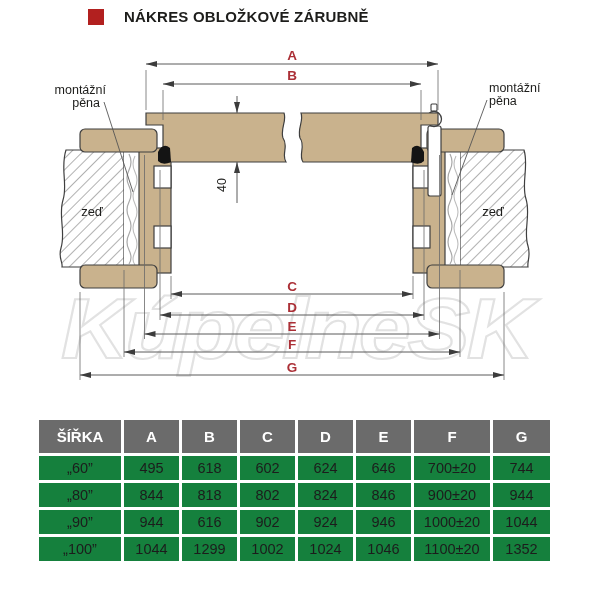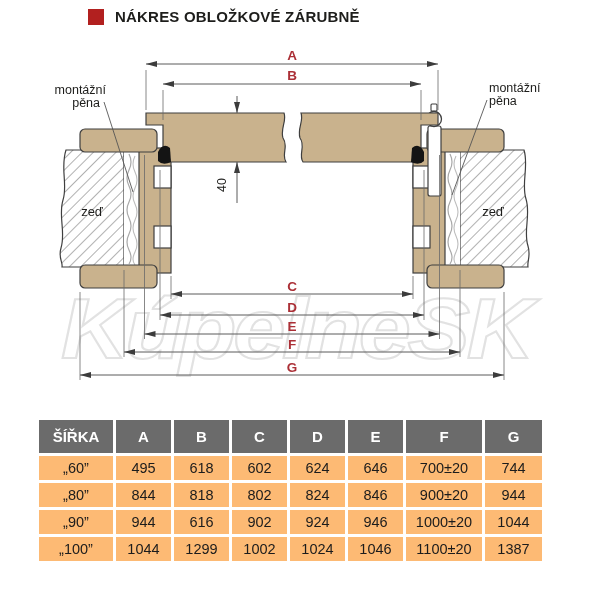--- a/index.html
+++ b/index.html
@@ -1,31 +1,31 @@
 <!DOCTYPE html>
 <html><head>
 <meta charset="utf-8">
 <style>
   html,body{margin:0;padding:0;background:#ffffff;}
   body{font-family:"Liberation Sans", sans-serif;}
   #stage{position:relative;width:600px;height:600px;background:#fff;overflow:hidden;}
 
   
-  .title-row{position:absolute;left:88px;top:8px;display:flex;align-items:center;gap:11px;}
+  .title-row{position:absolute;left:88px;top:8px;display:flex;align-items:center;gap:20px;}
   .title-bullet{width:16px;height:16px;background:#b2201f;flex:0 0 auto;}
   .title-text{font-size:15px;font-weight:bold;color:#1d1d1b;letter-spacing:0.2px;white-space:nowrap;}
 
   
   #diagram{position:absolute;left:0;top:30px;width:600px;height:382px;}
 
   
   .dim-table{position:absolute;left:36px;top:417px;border-collapse:separate;border-spacing:3px;}
   .dim-table th{background:#6b6b6b;color:#ffffff;font-size:15px;font-weight:bold;height:33px;padding:0;text-align:center;}
-  .dim-table td{background:#fdba74;color:#1c1c1c;font-size:14.5px;font-weight:normal;height:24px;padding:0;text-align:center;}
-  .c-sirka{width:74px;} .c-a,.c-b,.c-c,.c-d,.c-e{width:55px;} .c-f{width:76px;} .c-g{width:57px;}
+  .dim-table td{background:#15803d;color:#1c1c1c;font-size:14.5px;font-weight:normal;height:24px;padding:0;text-align:center;}
+  .c-sirka{width:82px;} .c-a,.c-b,.c-c,.c-d,.c-e{width:55px;} .c-f{width:76px;} .c-g{width:57px;}
 </style>
 </head>
 <body>
 
 <div id="stage">
 
   <div class="title-row">
     <div class="title-bullet"></div>
     <div class="title-text">NÁKRES OBLOŽKOVÉ ZÁRUBNĚ</div>
   </div>
@@ -209,18 +209,18 @@
         <td>1044</td>
       </tr>
       <tr>
         <td>„100”</td>
         <td>1044</td>
         <td>1299</td>
         <td>1002</td>
         <td>1024</td>
         <td>1046</td>
         <td>1100±20</td>
-        <td>1387</td>
+        <td>1352</td>
       </tr>
     </tbody>
   </table>
 
 </div>
 
 </body></html>

